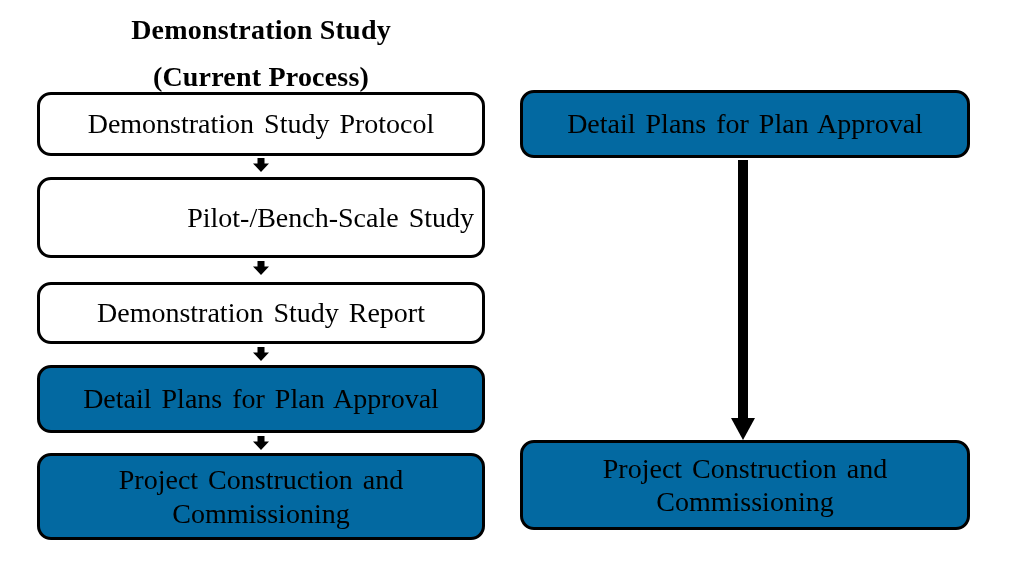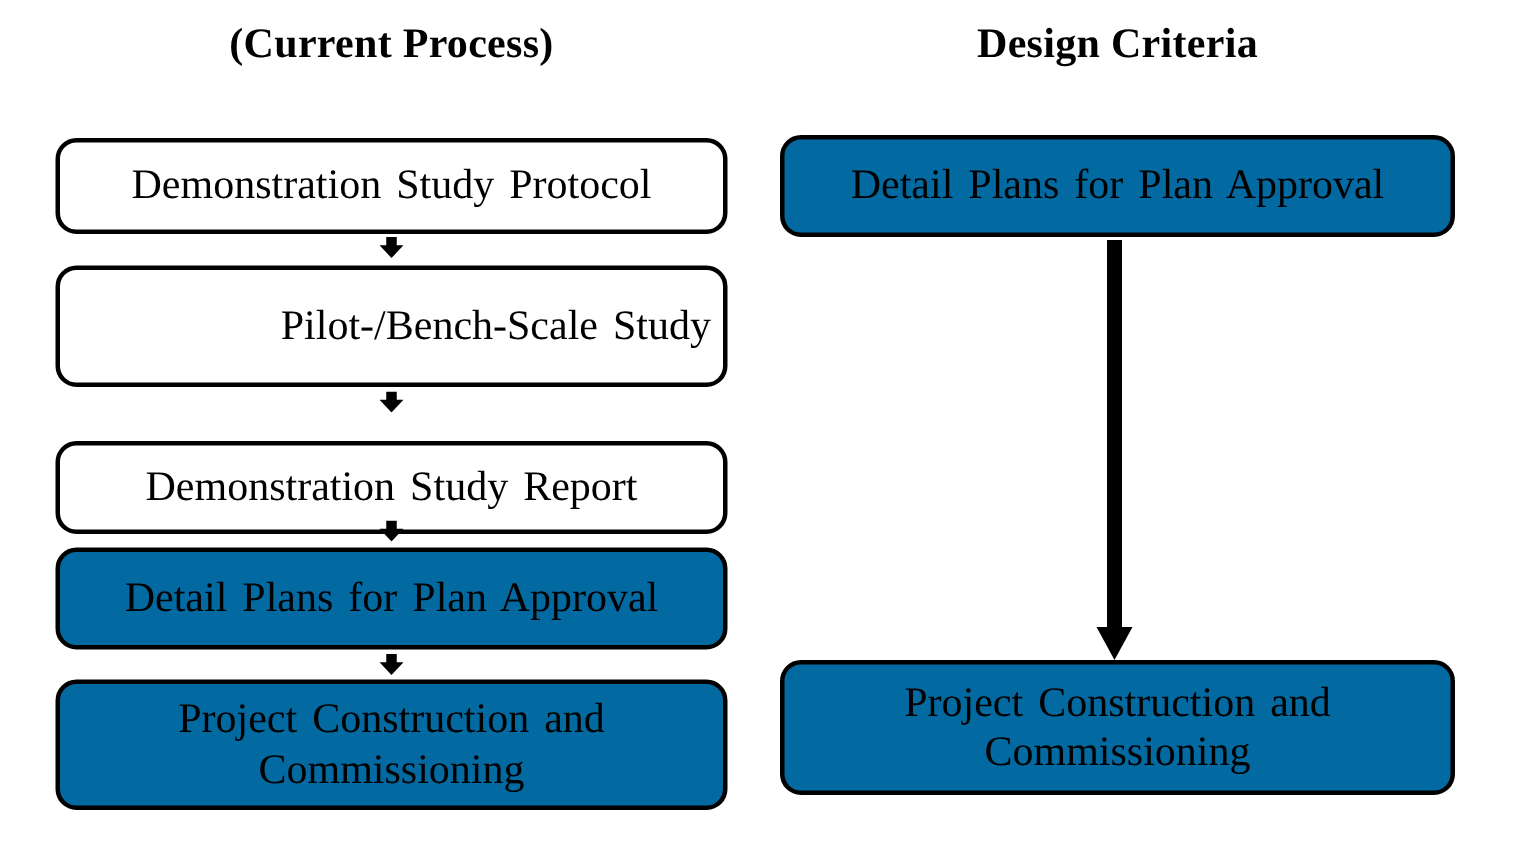--- a/index.html
+++ b/index.html
@@ -46,21 +46,21 @@
     padding: 2px 8px;
   }
   .box-white { background: #ffffff; }
   .box-blue  { background: #0369a1; }
 
   .col-left  .box { left: 37px;  width: 448px; }
   .col-right .box { left: 520px; width: 450px; }
 
   .l-box1 { top: 92px;  height: 64px; }
   .l-box2 { top: 177px; height: 81px; justify-content: flex-end; }
-  .l-box3 { top: 294px; height: 62px; }
+  .l-box3 { top: 282px; height: 62px; }
   .l-box4 { top: 365px; height: 68px; }
   .l-box5 { top: 453px; height: 87px; }
 
   .r-box1 { top: 90px;  height: 68px; }
   .r-box2 { top: 440px; height: 90px; }
 
   .small-arrow {
     position: absolute;
     left: 253px;
     width: 16px;
@@ -80,20 +80,21 @@
   }
   .arrow-fill { fill: #000000; stroke: none; }
 </style>
 </head>
 <body>
 
 <div class="canvas">
 
   <section class="col-left">
     <div class="col-title col-title-left">
+      <div>Demonstration Study</div>
       <div>(Current Process)</div>
     </div>
 
     <div class="box box-white l-box1">
       <span>Demonstration Study Protocol</span>
     </div>
 
     <svg class="small-arrow sa1" viewBox="0 0 16 14" aria-hidden="true">
       <path class="arrow-fill" d="M4.5 0 h7 v5.5 h4.5 L8 14 L0 5.5 h4.5 Z"></path>
     </svg>
@@ -122,21 +123,20 @@
       <path class="arrow-fill" d="M4.5 0 h7 v5.5 h4.5 L8 14 L0 5.5 h4.5 Z"></path>
     </svg>
 
     <div class="box box-blue l-box5">
       <span>Project Construction and Commissioning</span>
     </div>
   </section>
 
   <section class="col-right">
     <div class="col-title col-title-right">
-      <div>Design Criteria</div>
     </div>
 
     <div class="box box-blue r-box1">
       <span>Detail Plans for Plan Approval</span>
     </div>
 
     <svg class="long-arrow" viewBox="0 0 28 280" aria-hidden="true">
       <rect class="arrow-fill" x="9" y="0" width="10" height="262"></rect>
       <polygon class="arrow-fill" points="2,258 26,258 14,280"></polygon>
     </svg>

